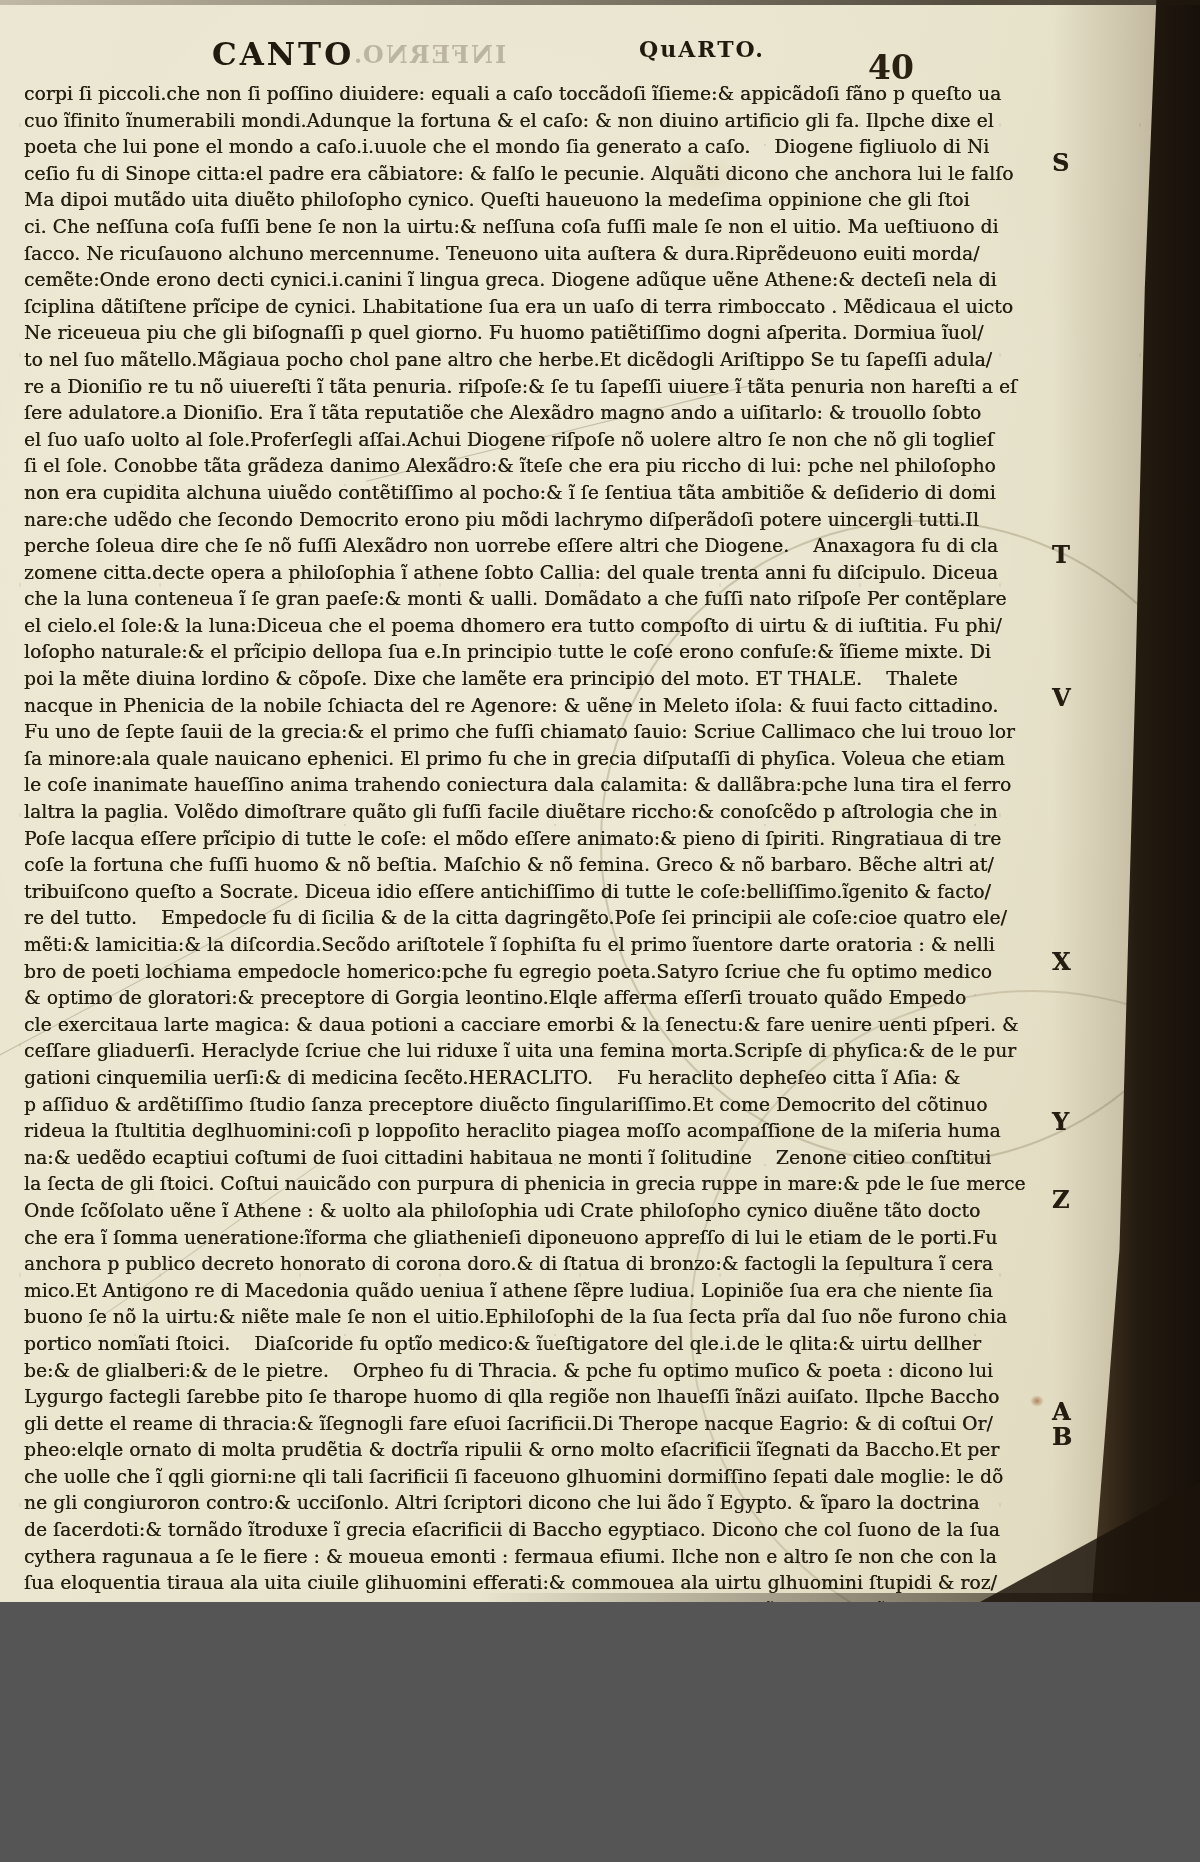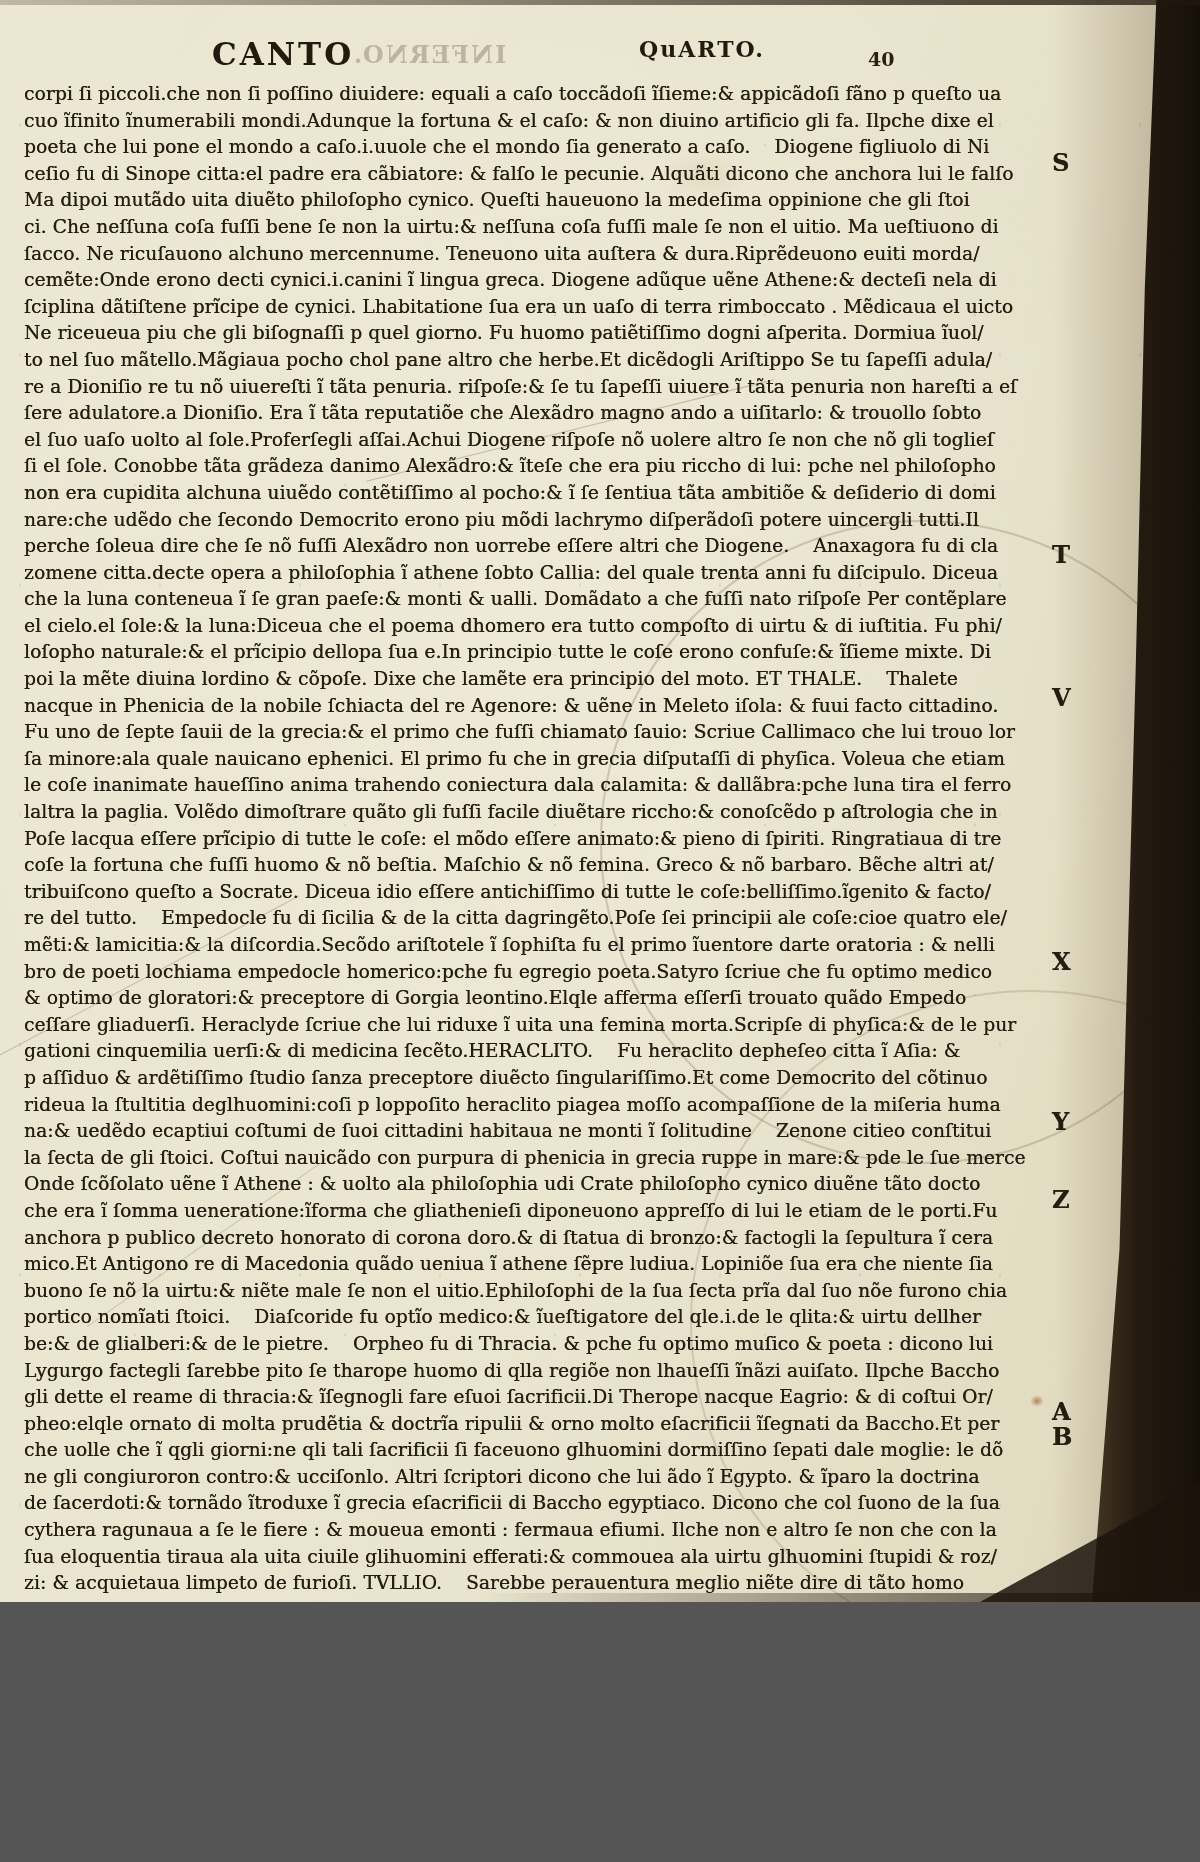--- a/index.html
+++ b/index.html
@@ -24,21 +24,21 @@
     font-size:24px;font-weight:bold;letter-spacing:2px;
     color:rgba(110,100,78,.38);transform:scaleX(-1);
     filter:blur(.6px);
   }
   .quarto{
     position:absolute;left:608px;top:36px;
     font-size:22px;font-weight:bold;letter-spacing:2px;color:#221a0e;margin-left:31px;
   }
   .folio{
     position:absolute;left:868px;top:48px;
-    font-size:19px;font-weight:bold;color:#2a2113;
+    font-size:33px;font-weight:bold;color:#2a2113;
   }
   
   .text-block{
     position:absolute;left:24px;top:81px;width:1035px;
   }
   .line{
     white-space:pre;
     font-size:18.6px;
     line-height:26.6px;
     height:26.6px;
@@ -166,20 +166,21 @@
       <div class="line">ſa minore:ala quale nauicano ephenici. El primo fu che in grecia diſputaſſi di phyſica. Voleua che etiam</div>
       <div class="line">le coſe inanimate haueſſino anima trahendo coniectura dala calamita: &amp; dallãbra:pche luna tira el ferro</div>
       <div class="line">laltra la paglia. Volẽdo dimoſtrare quãto gli fuſſi facile diuẽtare riccho:&amp; conoſcẽdo p aſtrologia che in</div>
       <div class="line">Poſe lacqua eſſere prĩcipio di tutte le coſe: el mõdo eſſere animato:&amp; pieno di ſpiriti. Ringratiaua di tre</div>
       <div class="line">coſe la fortuna che fuſſi huomo &amp; nõ beſtia. Maſchio &amp; nõ femina. Greco &amp; nõ barbaro. Bẽche altri at/</div>
       <div class="line">tribuiſcono queſto a Socrate. Diceua idio eſſere antichiſſimo di tutte le coſe:belliſſimo.ĩgenito &amp; facto/</div>
       <div class="line">re del tutto.    Empedocle fu di ſicilia &amp; de la citta dagringẽto.Poſe ſei principii ale coſe:cioe quatro ele/</div>
       <div class="line">mẽti:&amp; lamicitia:&amp; la diſcordia.Secõdo ariſtotele ĩ ſophiſta fu el primo ĩuentore darte oratoria : &amp; nelli</div>
       <div class="line">bro de poeti lochiama empedocle homerico:pche fu egregio poeta.Satyro ſcriue che fu optimo medico</div>
       <div class="line">&amp; optimo de gloratori:&amp; preceptore di Gorgia leontino.Elqle afferma eſſerſi trouato quãdo Empedo</div>
+      <div class="line">cle exercitaua larte magica: &amp; daua potioni a cacciare emorbi &amp; la ſenectu:&amp; fare uenire uenti pſperi. &amp;</div>
       <div class="line">ceſſare gliaduerſi. Heraclyde ſcriue che lui riduxe ĩ uita una femina morta.Scripſe di phyſica:&amp; de le pur</div>
       <div class="line">gationi cinquemilia uerſi:&amp; di medicina ſecẽto.HERACLITO.    Fu heraclito depheſeo citta ĩ Aſia: &amp;</div>
       <div class="line">p aſſiduo &amp; ardẽtiſſimo ſtudio ſanza preceptore diuẽcto ſingulariſſimo.Et come Democrito del cõtinuo</div>
       <div class="line">rideua la ſtultitia deglhuomini:coſi p loppoſito heraclito piagea moſſo acompaſſione de la miſeria huma</div>
       <div class="line">na:&amp; uedẽdo ecaptiui coſtumi de ſuoi cittadini habitaua ne monti ĩ ſolitudine    Zenone citieo conſtitui</div>
       <div class="line">la ſecta de gli ſtoici. Coſtui nauicãdo con purpura di phenicia in grecia ruppe in mare:&amp; pde le ſue merce</div>
       <div class="line">Onde ſcõſolato uẽne ĩ Athene : &amp; uolto ala philoſophia udi Crate philoſopho cynico diuẽne tãto docto</div>
       <div class="line">che era ĩ ſomma ueneratione:ĩforma che gliathenieſi diponeuono appreſſo di lui le etiam de le porti.Fu</div>
       <div class="line">anchora p publico decreto honorato di corona doro.&amp; di ſtatua di bronzo:&amp; factogli la ſepultura ĩ cera</div>
       <div class="line">mico.Et Antigono re di Macedonia quãdo ueniua ĩ athene ſẽpre ludiua. Lopiniõe ſua era che niente ſia</div>

